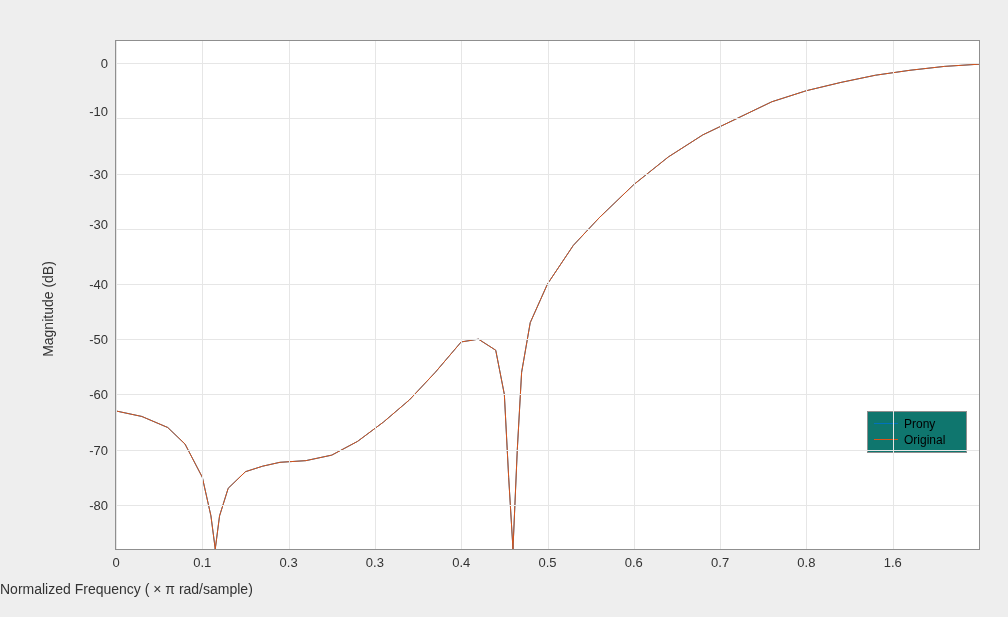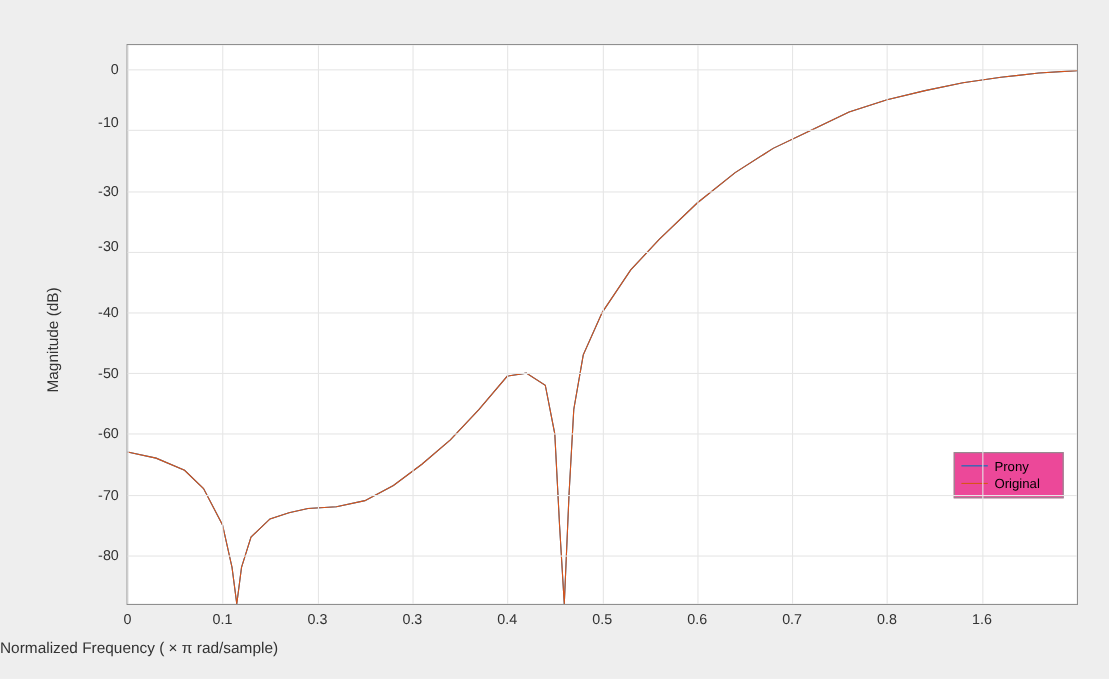--- a/index.html
+++ b/index.html
@@ -73,21 +73,21 @@
     margin-top: 6px;
     font-size: 13px;
     color: #333;
     transform: translateX(-50%);
     white-space: nowrap;
   }
   .legend {
     position: absolute;
     right: 12px;
     width: 100px;
-    background: #ec4899;
+    background: #0f766e;
     border: 1px solid #8f8f8f;
     font-size: 12px;
     padding: 4px 6px;
     box-sizing: border-box;
   }
   .legend-row {
     display: flex;
     align-items: center;
     height: 16px;
   }

